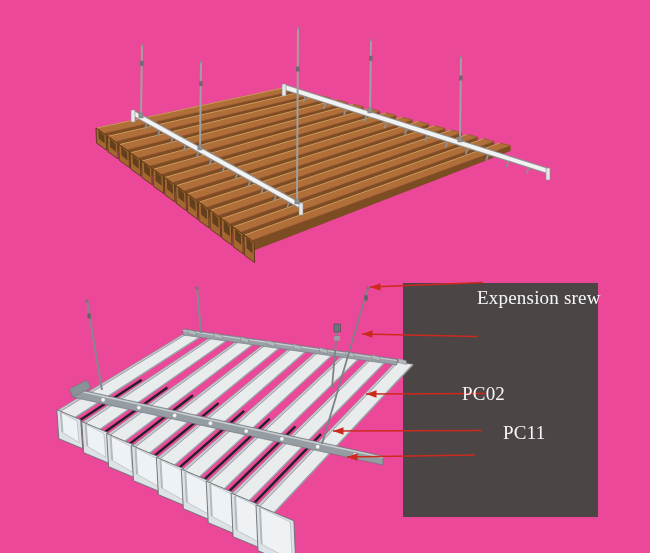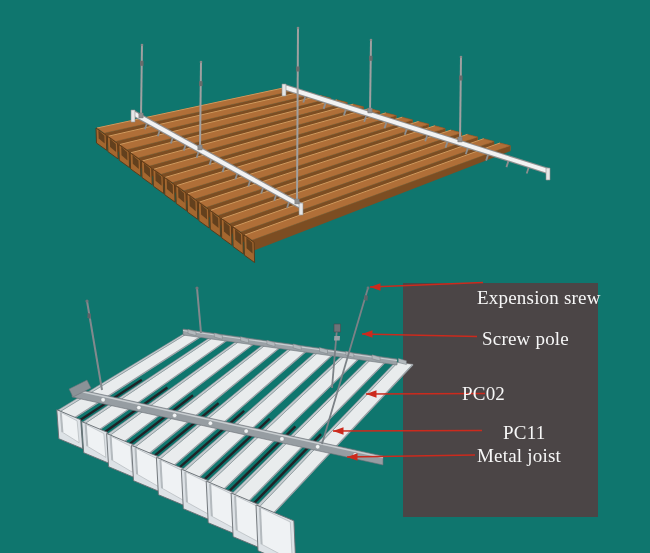--- a/index.html
+++ b/index.html
@@ -1,17 +1,17 @@
 <!DOCTYPE html>
 <html><head>
 <meta charset="utf-8">
 <style>
   html,body{margin:0;padding:0;background:#ffffff;}
   .stage{
-    position:relative;width:650px;height:553px;background:#0f766e;
+    position:relative;width:650px;height:553px;background:#ec4899;
     overflow:hidden;font-family:"Liberation Serif",serif;
   }
   .label-panel{
     position:absolute;left:403px;top:283px;width:195px;height:234px;
     z-index:1;
   }
   svg.canvas{position:absolute;left:0;top:0;width:650px;height:553px;z-index:2;}
   .callout{
     position:absolute;z-index:3;color:#f7f7f7;font-size:19px;line-height:21px;
     white-space:nowrap;letter-spacing:0.2px;
@@ -272,18 +272,16 @@
         <line x1="366.0" y1="394.0" x2="485.0" y2="393.5" stroke="#cc2a1d" stroke-width="1.6"></line>
         <polygon points="366.0,394.0 376.5,390.3 376.5,397.7" fill="#cc2a1d" stroke="none" stroke-width="0" stroke-linejoin="round"></polygon>
         <line x1="333.0" y1="431.0" x2="482.0" y2="430.5" stroke="#cc2a1d" stroke-width="1.6"></line>
         <polygon points="333.0,431.0 343.5,427.3 343.5,434.7" fill="#cc2a1d" stroke="none" stroke-width="0" stroke-linejoin="round"></polygon>
         <line x1="347.0" y1="457.0" x2="475.0" y2="455.0" stroke="#cc2a1d" stroke-width="1.6"></line>
         <polygon points="347.0,457.0 357.5,453.3 357.5,460.7" fill="#cc2a1d" stroke="none" stroke-width="0" stroke-linejoin="round"></polygon>
       </g>
   </svg>
 
   <div class="callout" style="left:477px;top:287px">Expension srew</div>
-  <div class="callout" style="left:482px;top:328px">Screw pole</div>
   <div class="callout" style="left:462px;top:383px">PC02</div>
   <div class="callout" style="left:503px;top:422px">PC11</div>
-  <div class="callout" style="left:477px;top:445px">Metal joist</div>
 
 </div>
 
 </body></html>

